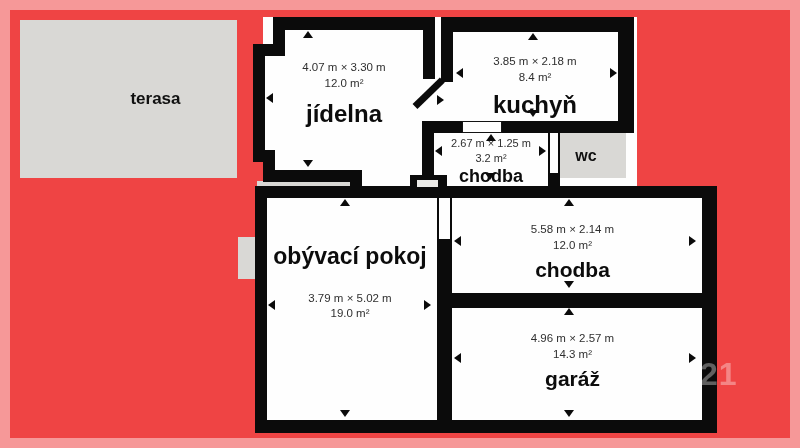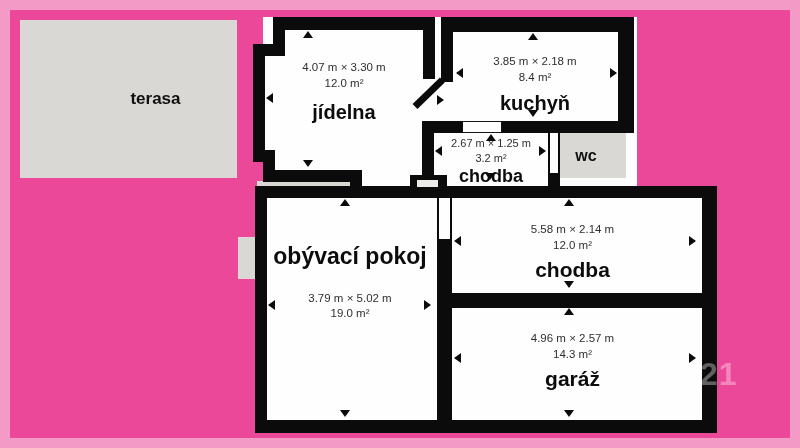--- a/index.html
+++ b/index.html
@@ -1,32 +1,32 @@
 <!DOCTYPE html>
 <html><head>
 <meta charset="utf-8">
 <style>
   html,body{margin:0;padding:0;background:#f3f2f0;}
-  .canvas{position:relative;width:800px;height:448px;background:#ec4899;overflow:hidden;
+  .canvas{position:relative;width:800px;height:448px;background:#ef4444;overflow:hidden;
           font-family:"Liberation Sans",sans-serif;}
   .frame{position:absolute;inset:0;border:10px solid rgba(255,255,255,.45);pointer-events:none;}
   .white{position:absolute;background:#fefefe;}
   .gray{position:absolute;background:#d9d8d5;}
   .wall{position:absolute;background:#0b0b0b;}
   .gap{position:absolute;background:#fefefe;}
   .window{position:absolute;background:#ffffff;border:1px solid #141414;box-sizing:border-box;}
   .leaf{position:absolute;background:#0b0b0b;transform-origin:left center;}
   .arrow{position:absolute;width:0;height:0;}
   .arrow.up{border-left:5px solid transparent;border-right:5px solid transparent;border-bottom:7px solid #0b0b0b;}
   .arrow.down{border-left:5px solid transparent;border-right:5px solid transparent;border-top:7px solid #0b0b0b;}
   .arrow.left{border-top:5px solid transparent;border-bottom:5px solid transparent;border-right:7px solid #0b0b0b;}
   .arrow.right{border-top:5px solid transparent;border-bottom:5px solid transparent;border-left:7px solid #0b0b0b;}
   .label{position:absolute;text-align:center;color:#2f2f2f;}
   .dims,.area{font-size:11.5px;line-height:1.35;}
-  .rname{font-weight:bold;color:#0c0c0c;font-size:20px;line-height:1.2;}
+  .rname{font-weight:bold;color:#0c0c0c;font-size:24px;line-height:1.2;}
   .rname.big{font-size:23px;}
   .rname.small{font-size:18px;}
   .outlabel{position:absolute;display:flex;align-items:center;justify-content:center;
             font-weight:bold;font-size:17px;color:#101010;}
   .watermark{position:absolute;font-weight:bold;font-size:32px;color:rgba(255,255,255,0.35);
              letter-spacing:1px;}
 </style>
 </head>
 <body>
 

